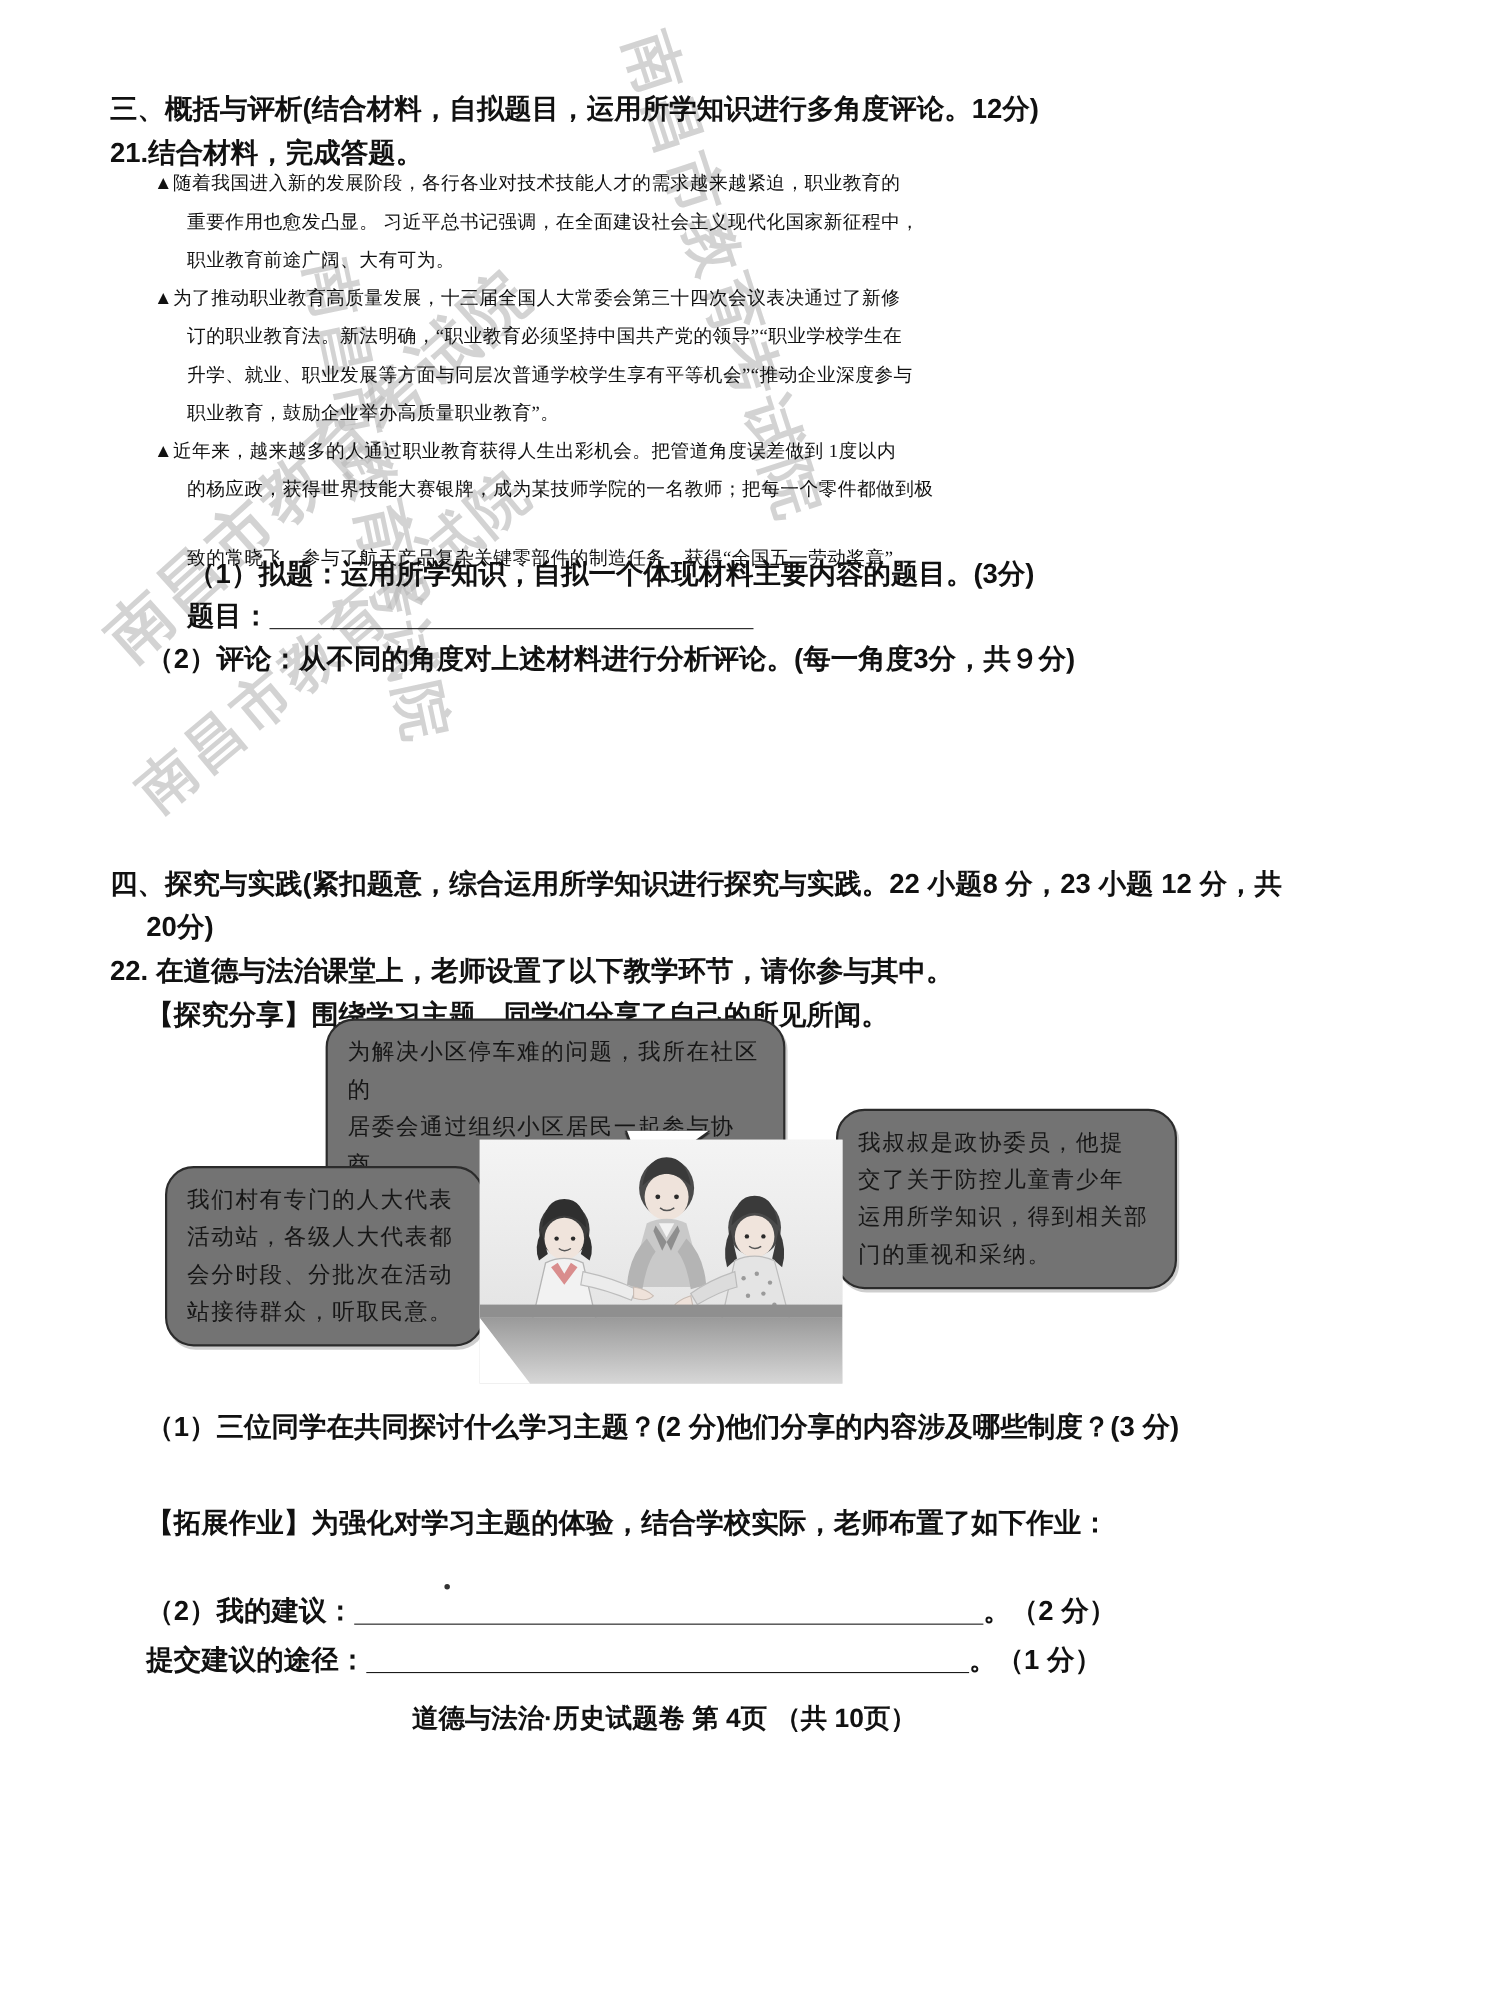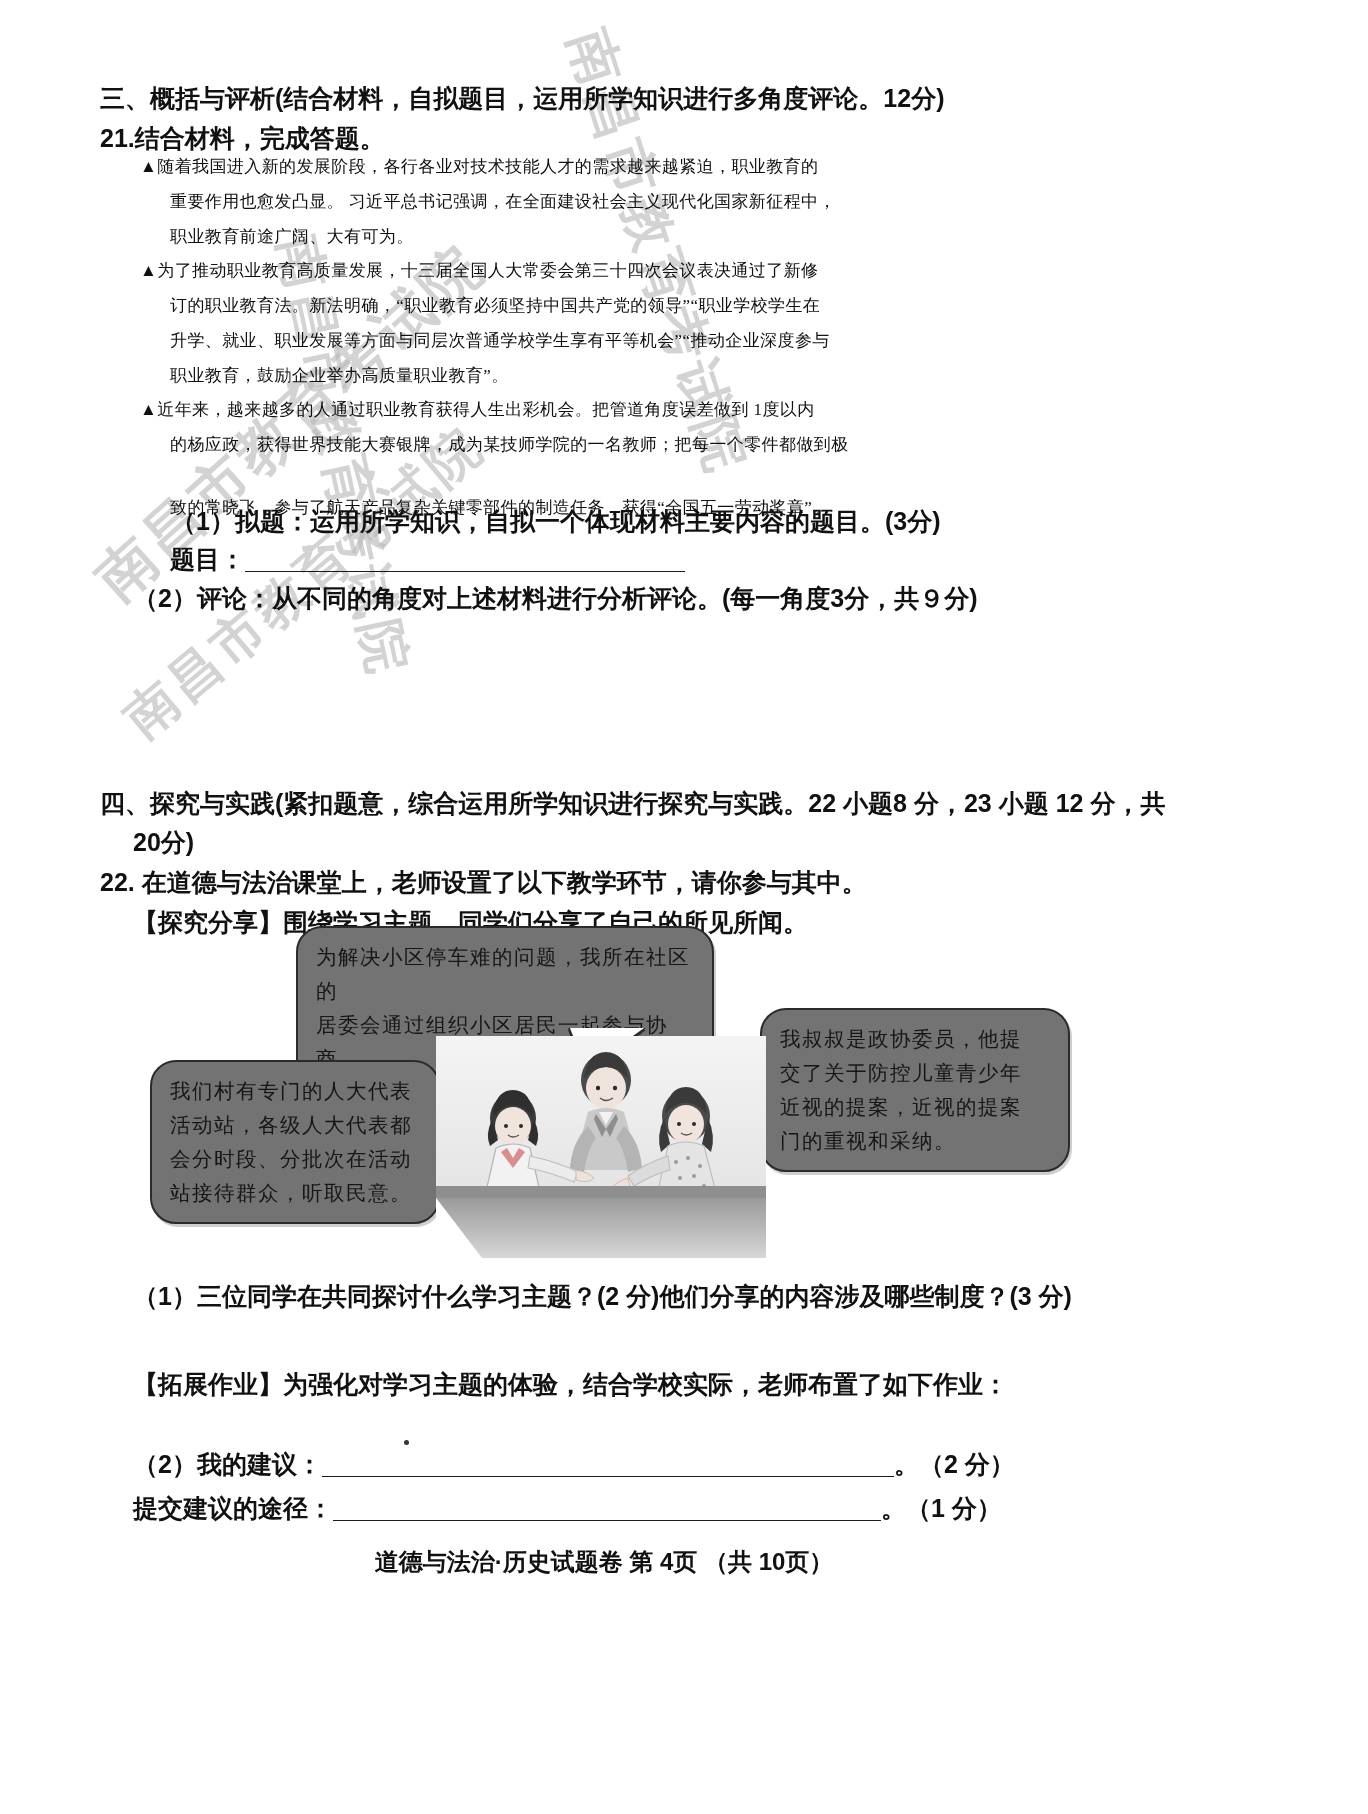--- a/index.html
+++ b/index.html
@@ -233,21 +233,21 @@
         <div>我们村有专门的人大代表</div>
         <div>活动站，各级人大代表都</div>
         <div>会分时段、分批次在活动</div>
         <div>站接待群众，听取民意。</div>
       </div>
       <div class="tail tail-left"></div>
 
       <div class="bubble bubble-right">
         <div>我叔叔是政协委员，他提</div>
         <div>交了关于防控儿童青少年</div>
-        <div>近视的提案，近视的提案</div>
+        <div>运用所学知识，得到相关部</div>
         <div>门的重视和采纳。</div>
       </div>
       <div class="tail tail-right"></div>
 
       <div class="photo">
         <svg width="330" height="222" viewBox="0 0 330 222">
           <defs>
             <linearGradient id="tbl" x1="0" y1="0" x2="0" y2="1">
               <stop offset="0%" stop-color="#9a9a9a"></stop>
               <stop offset="100%" stop-color="#d7d7d7"></stop>

